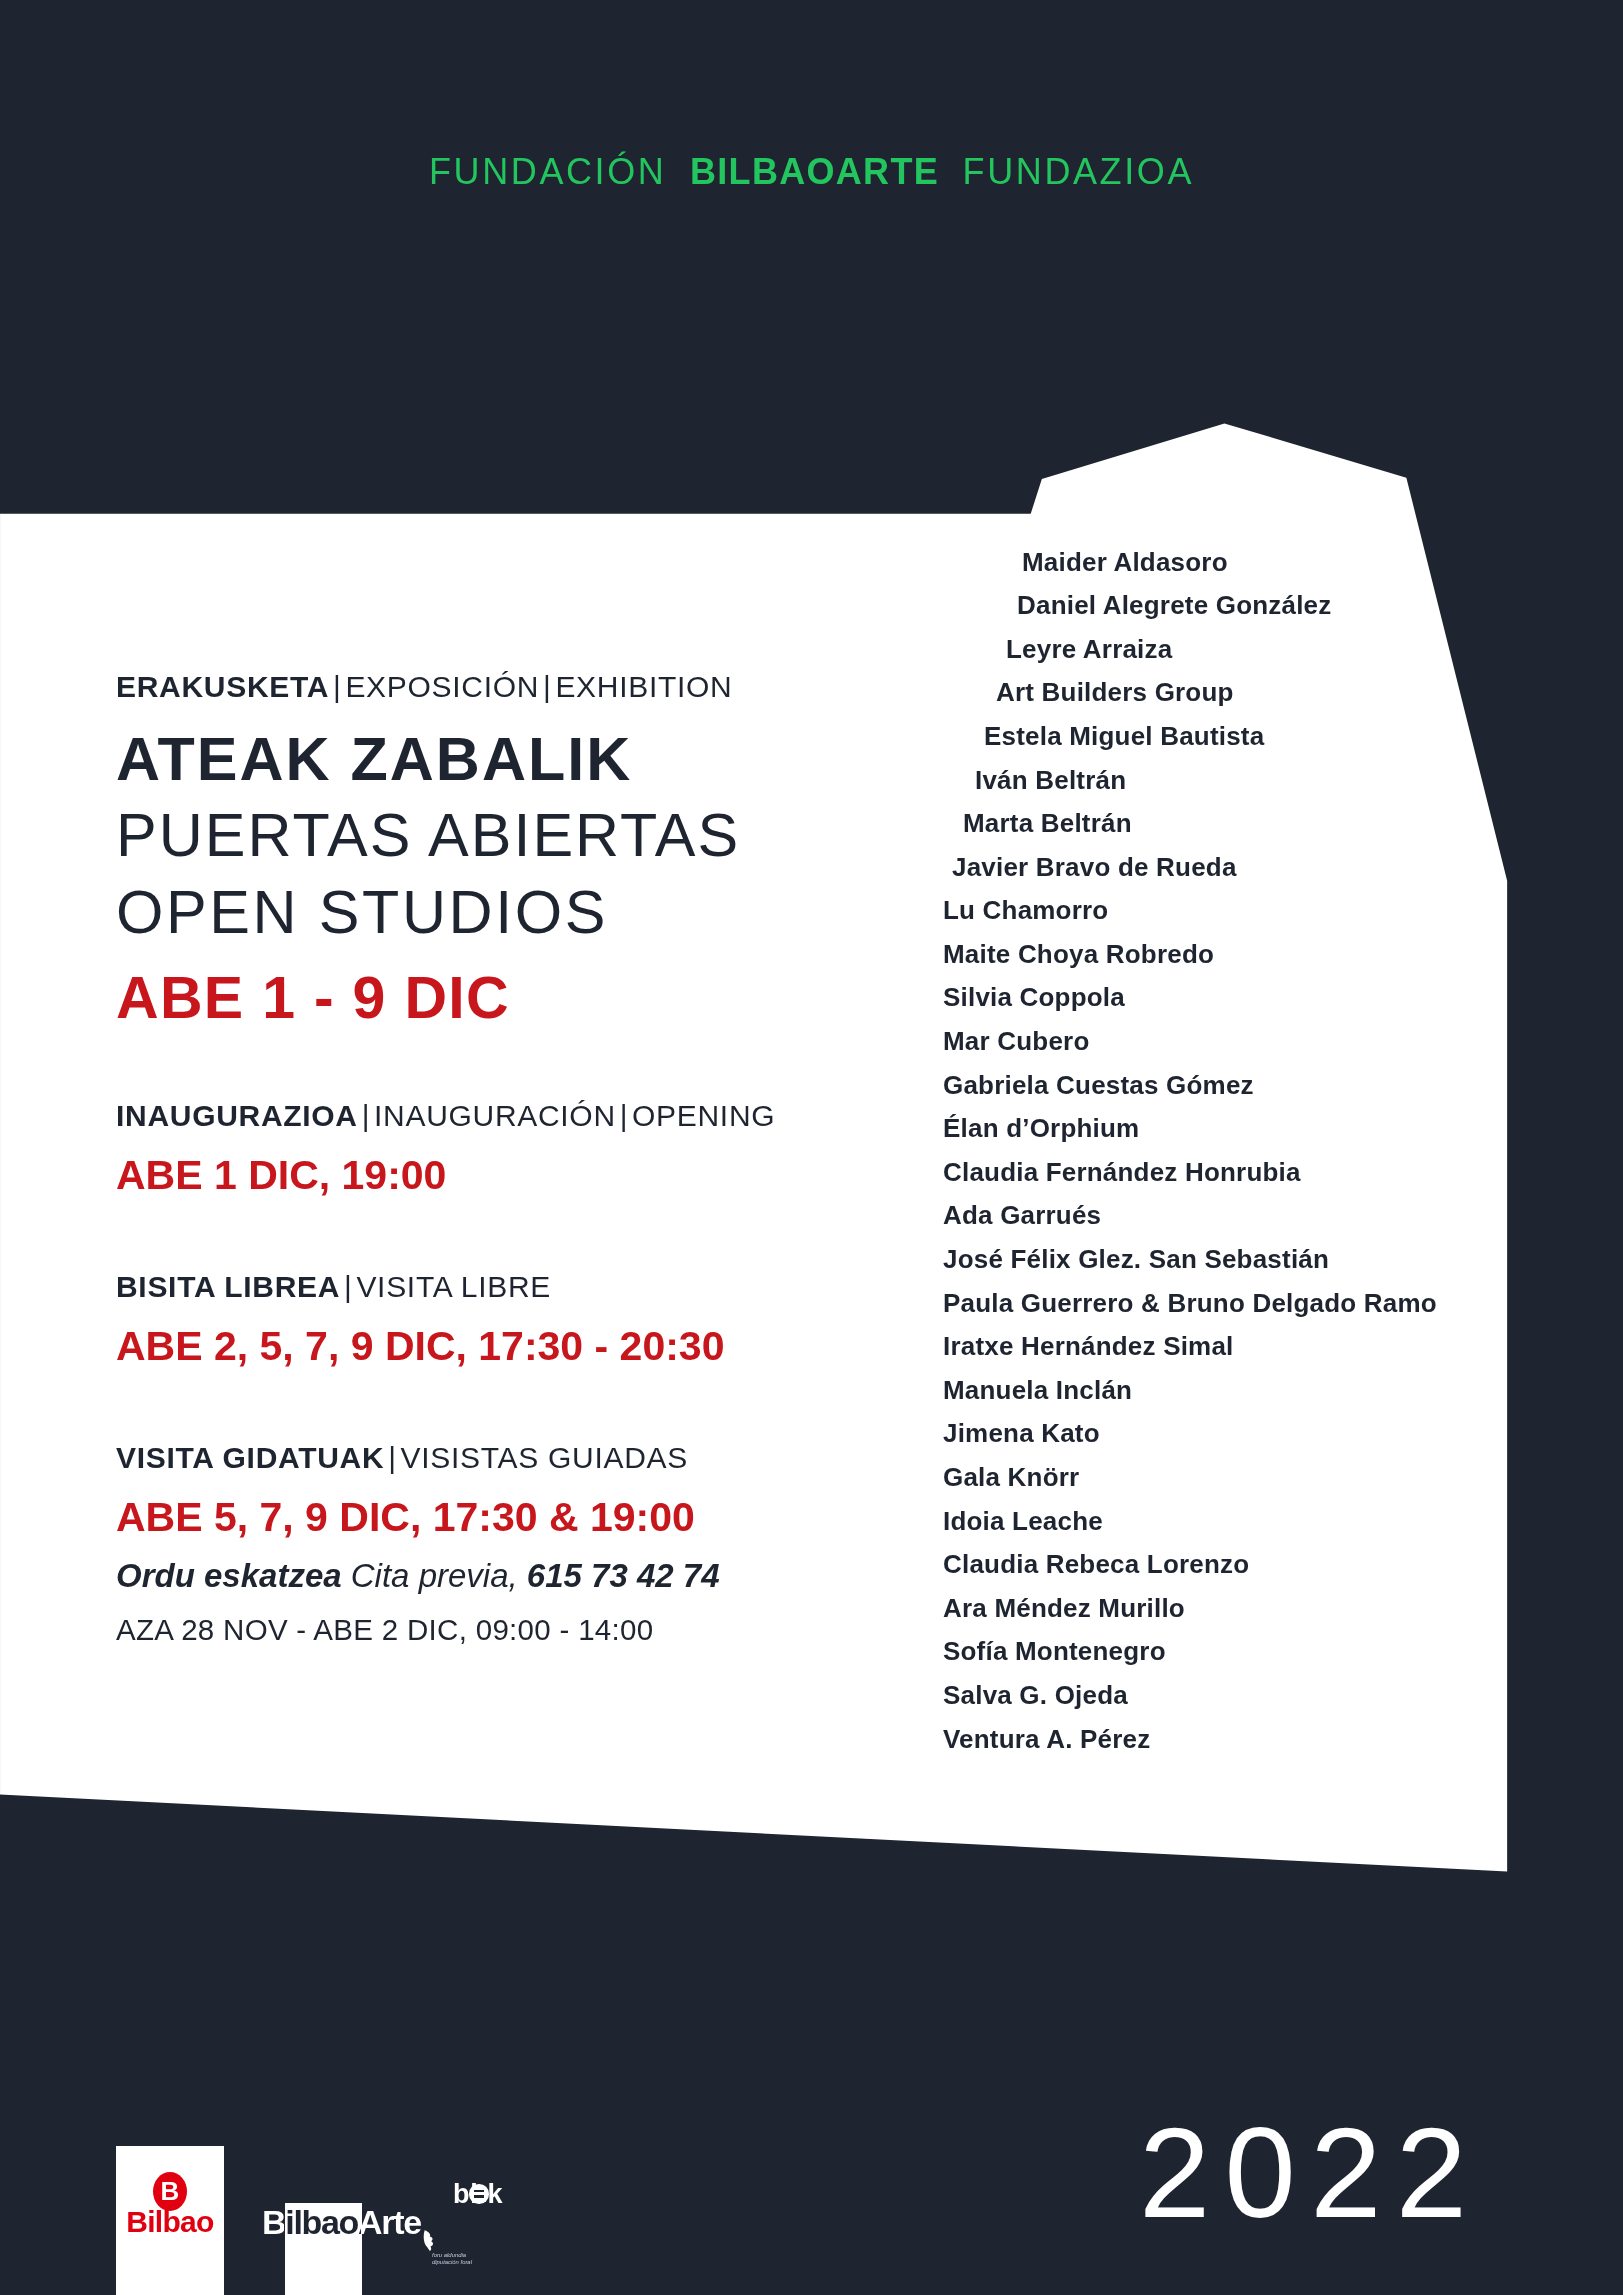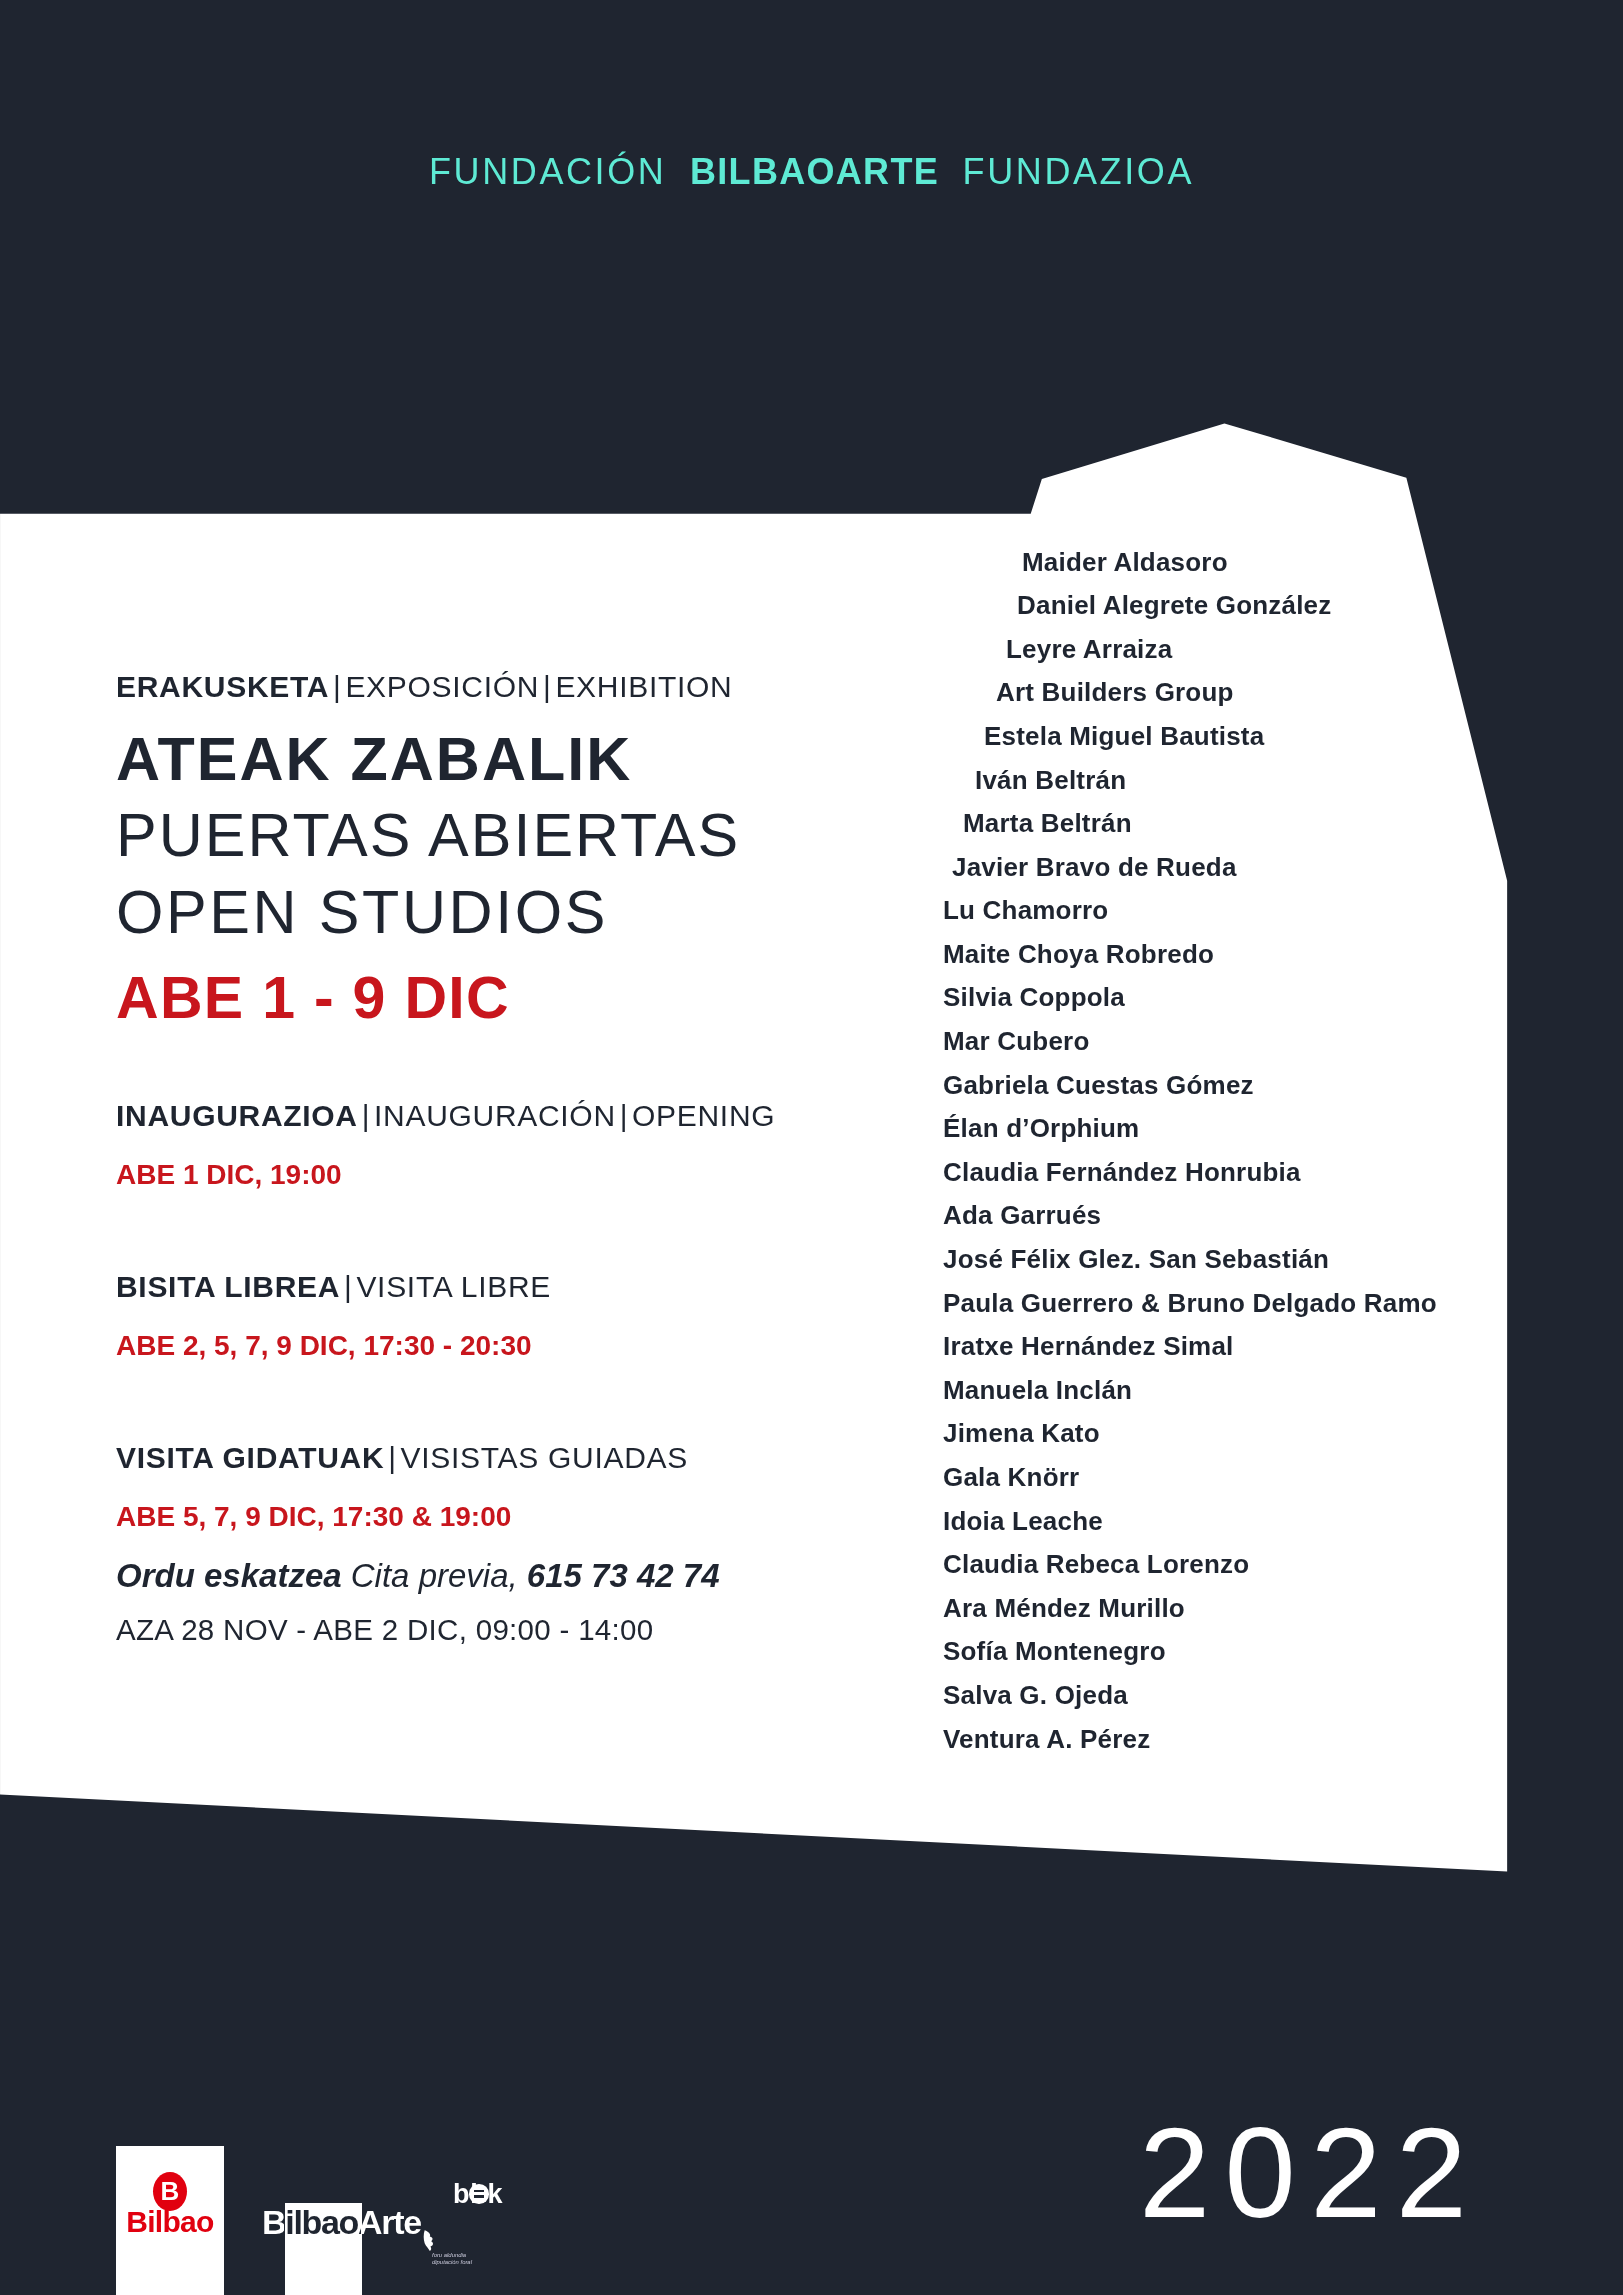--- a/index.html
+++ b/index.html
@@ -5,38 +5,38 @@
   html, body { margin: 0; padding: 0; }
   body {
     width: 1623px; height: 2295px; position: relative; overflow: hidden;
     background: #1F2530;
     font-family: "Liberation Sans", "DejaVu Sans", sans-serif;
   }
   .abs { position: absolute; white-space: nowrap; }
   #shape { position: absolute; left: 0; top: 0; width: 1623px; height: 2295px; }
 
   
-  .header { top: 152px; left: 0; width: 1623px; text-align: center; color: #5eead4; font-size: 36px; letter-spacing: 2.6px; line-height: 39px; }
+  .header { top: 152px; left: 0; width: 1623px; text-align: center; color: #22c55e; font-size: 36px; letter-spacing: 2.6px; line-height: 39px; }
   .header .light { font-weight: 300; }
   .header .bold { font-weight: 700; letter-spacing: 1.3px; }
   .header .sp { display: inline-block; width: 23.6px; }
 
   
   .dark { color: #1F2530; }
   .red { color: #C8161D; }
   .label { font-size: 30px; line-height: 34px; letter-spacing: 0.7px; }
   .label b { font-weight: 700; }
   .label .thin { font-weight: 400; }
   .label .sep { font-weight: 300; padding: 0 3.9px; }
   .title { font-size: 61px; line-height: 65px; letter-spacing: 2px; }
   .title.w1 { font-weight: 700; }
   .title.w2 { font-weight: 400; }
   .title.w3 { font-weight: 400; letter-spacing: 2.6px; text-align: right; }
   .daterange { font-size: 59px; font-weight: 700; line-height: 63px; letter-spacing: 1.3px; }
-  .when { font-size: 28px; font-weight: 700; line-height: 46px; letter-spacing: 0px; }
+  .when { font-size: 41px; font-weight: 700; line-height: 46px; letter-spacing: 0px; }
   .cita { font-size: 33px; line-height: 35px; font-style: italic; }
   .cita b { font-weight: 700; }
   .hours { font-size: 29.5px; line-height: 34px; font-weight: 400; letter-spacing: 0.3px; }
 
   
   .artist { font-size: 26px; line-height: 30px; font-weight: 700; color: #1F2530; letter-spacing: 0.2px; }
 
   
   .year { left: 1139px; top: 2104px; font-size: 128px; line-height: 137px; color: #fff; letter-spacing: 14.4px; font-weight: 400; }
   .bilbao-panel { left: 116px; top: 2146px; width: 108px; height: 150px; background: #fff; }

